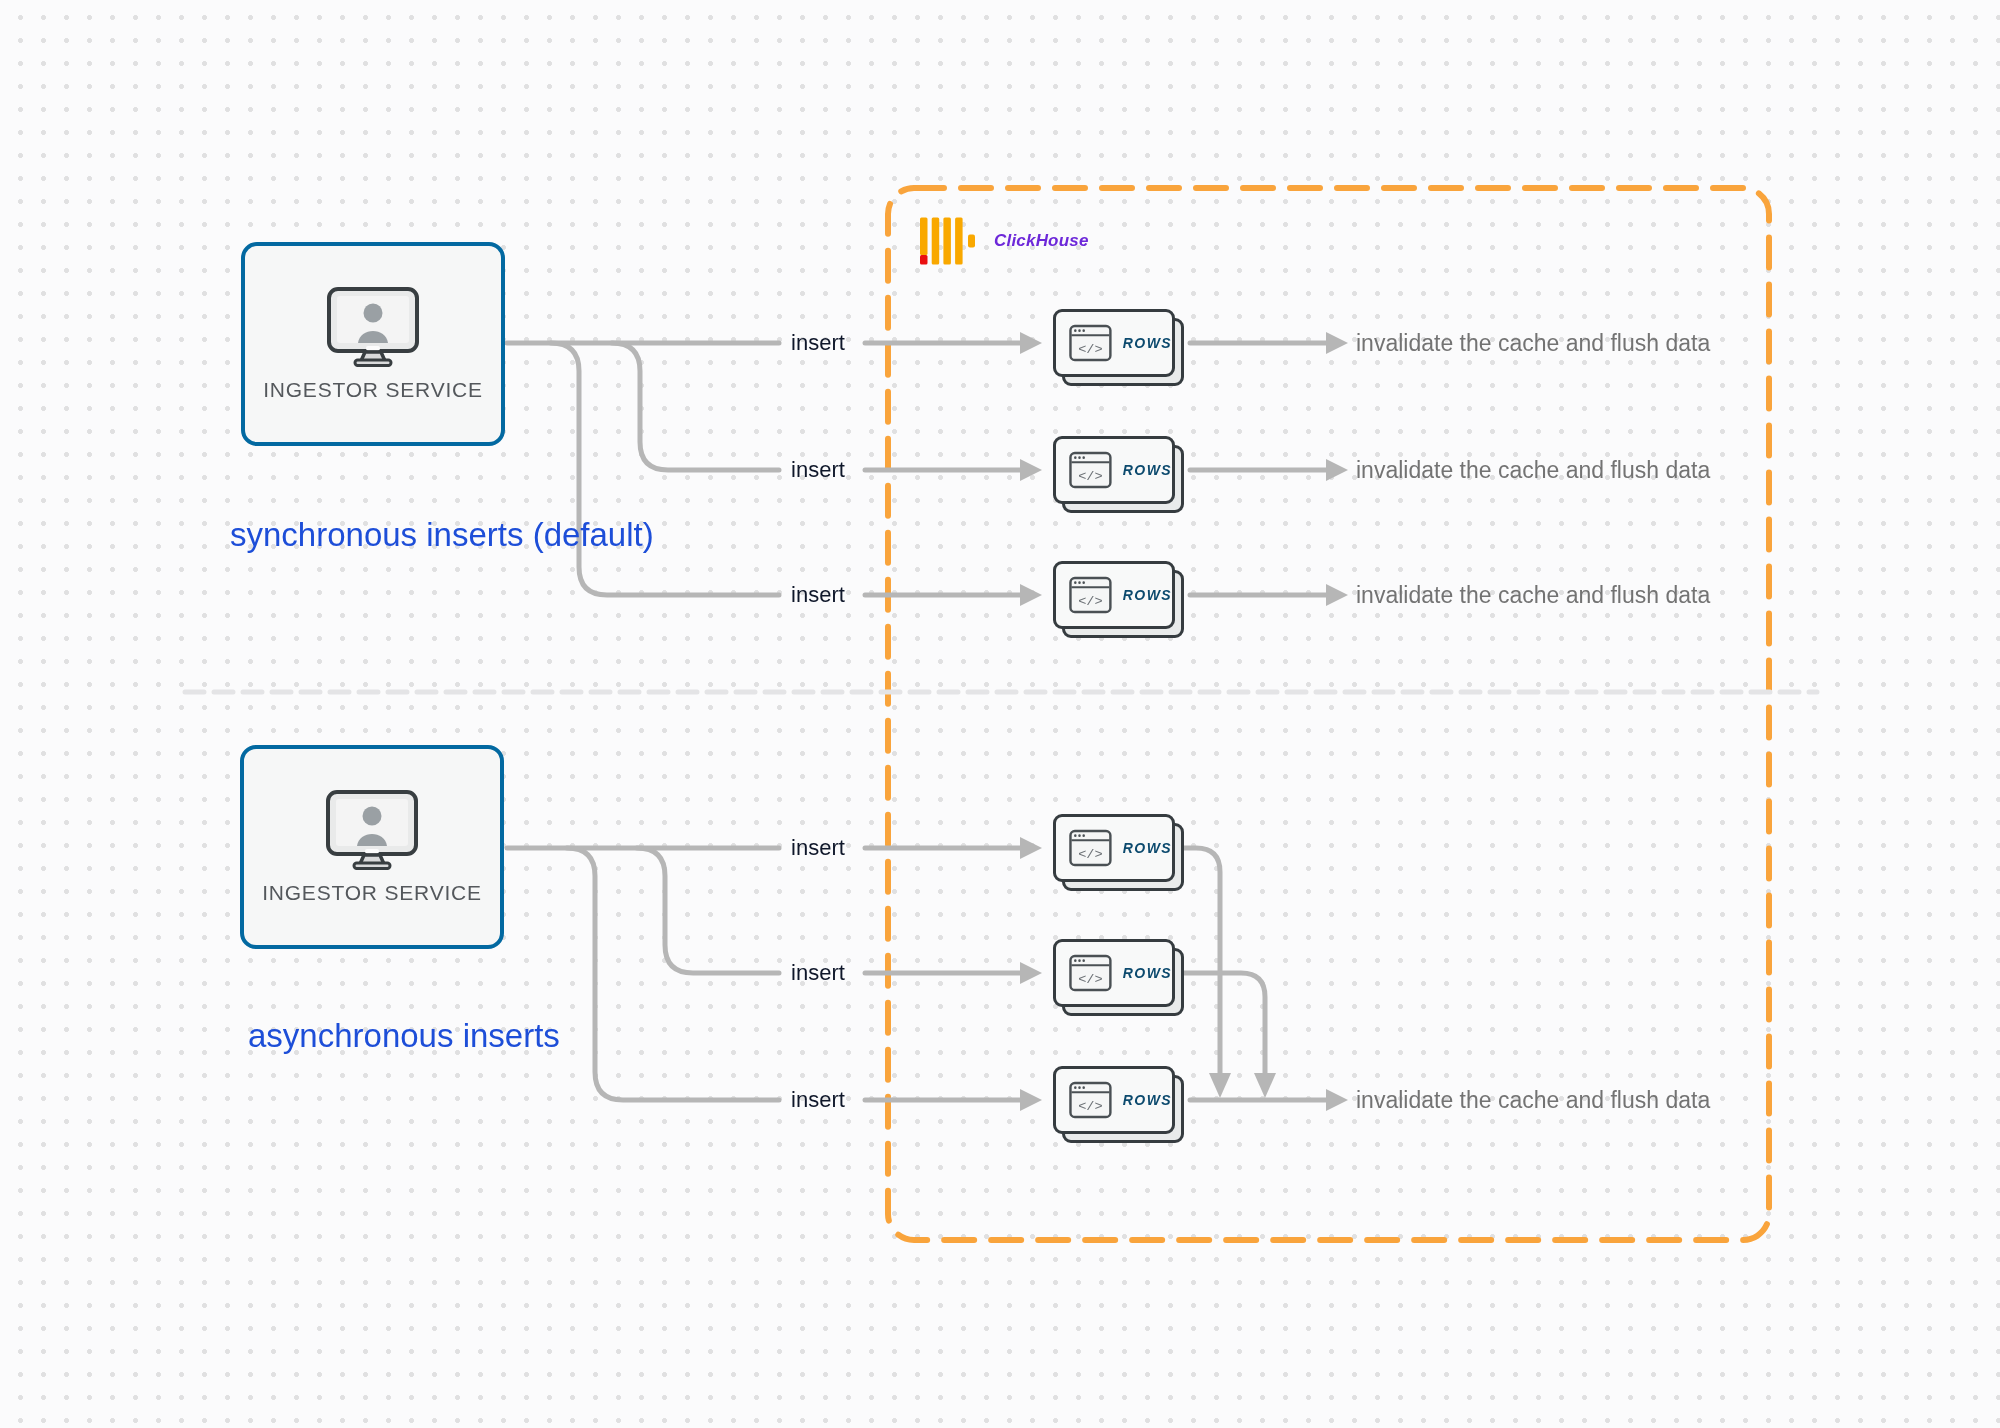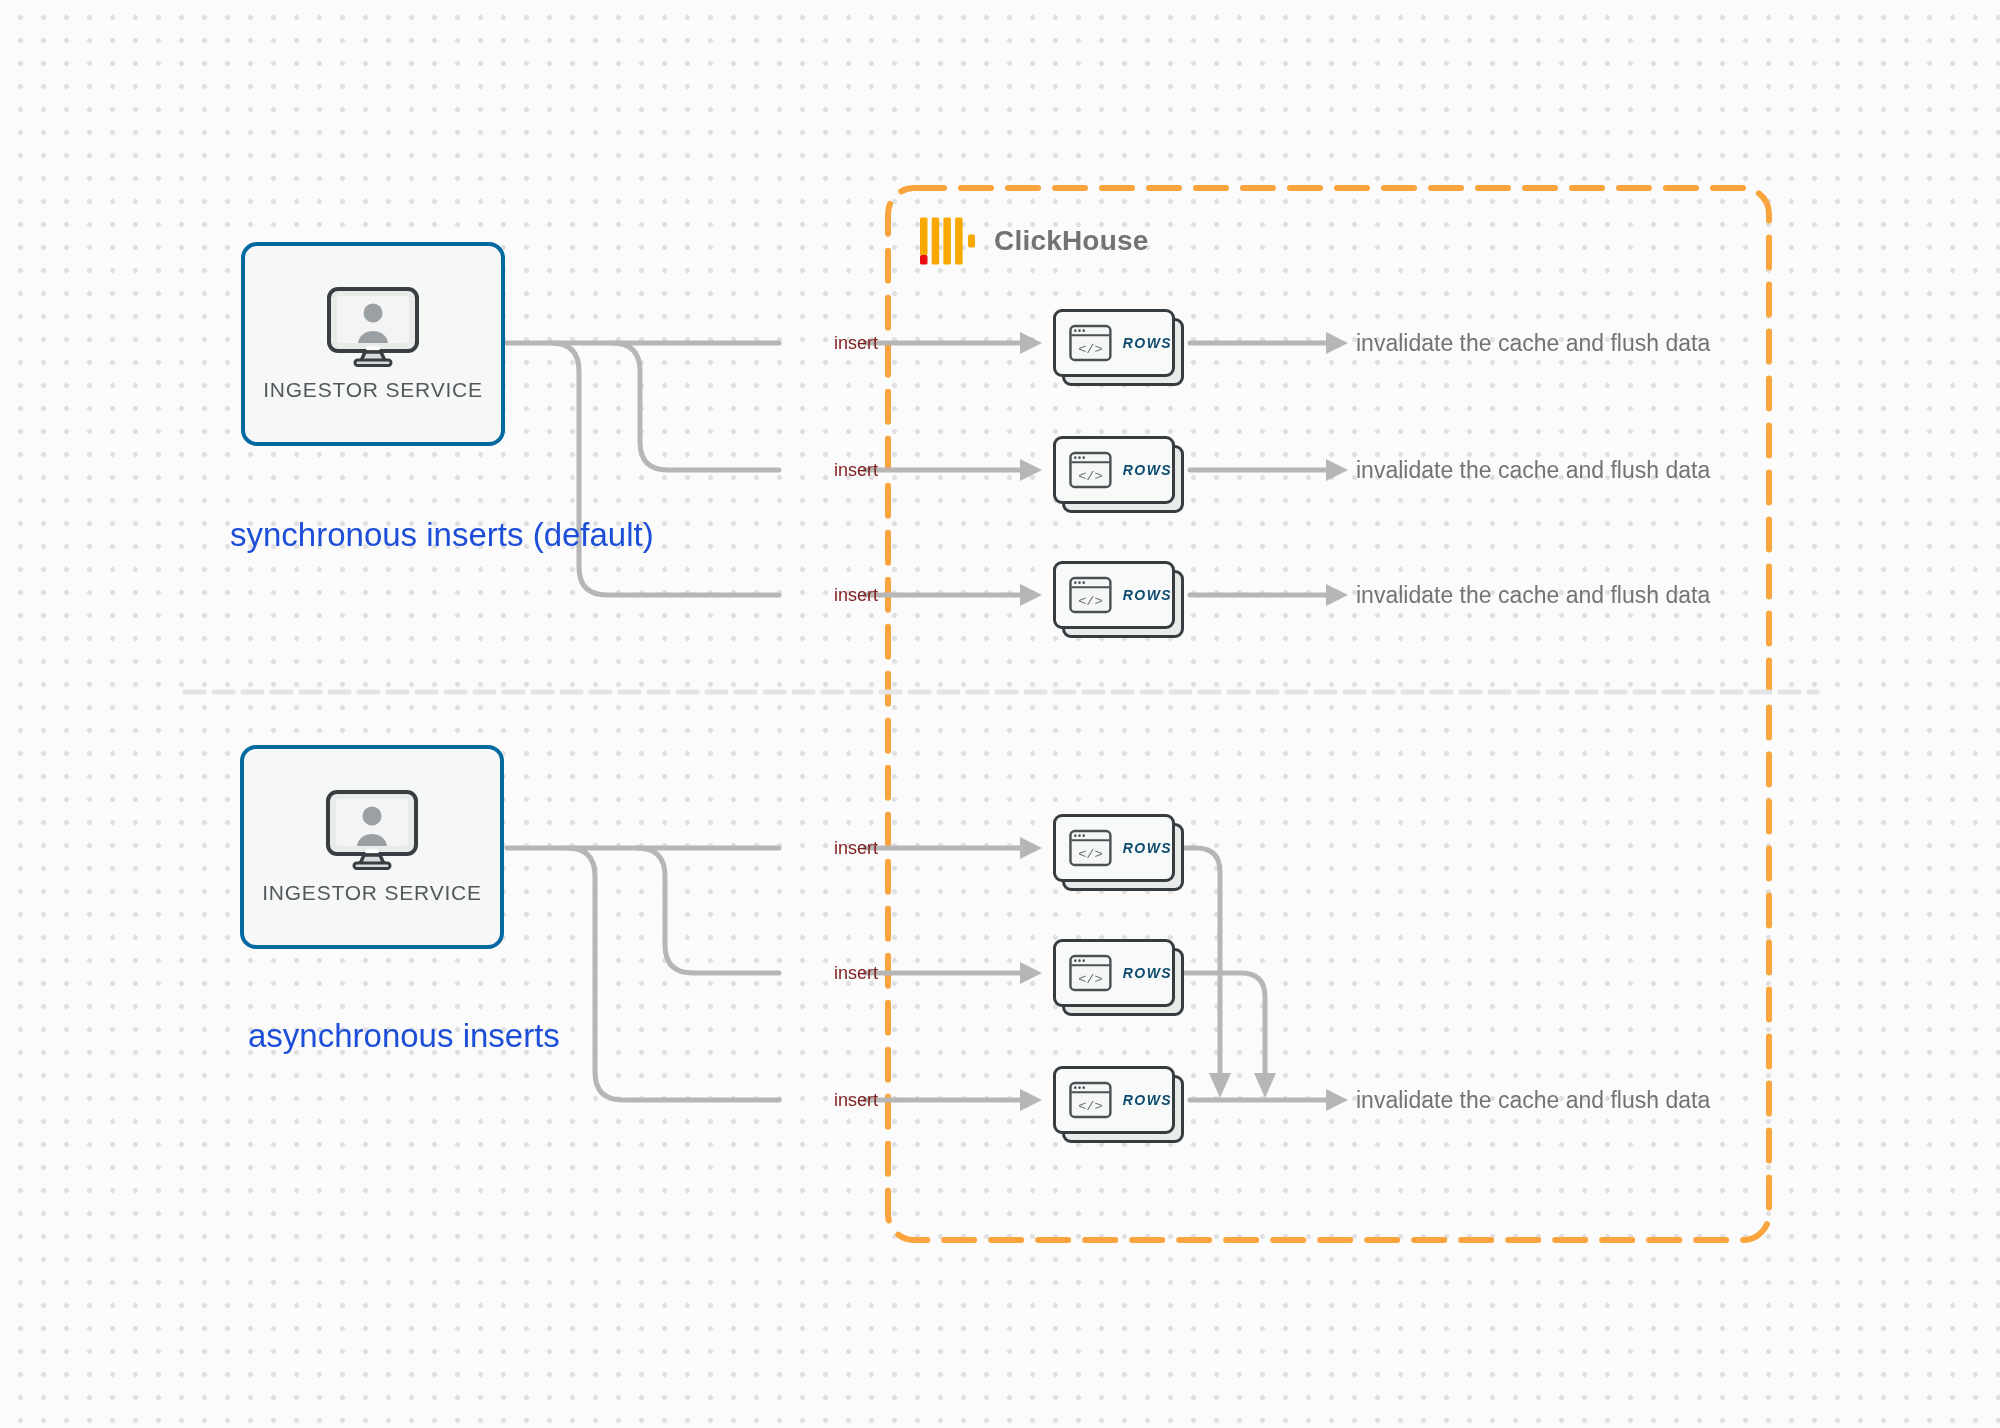--- a/index.html
+++ b/index.html
@@ -32,26 +32,26 @@
   .caption{
     position:absolute;z-index:2;
     font-size:33px;font-weight:400;color:#1d4ed8;
   }
 
   
   .logo{
     position:absolute;left:918px;top:215px;z-index:2;
     display:flex;align-items:center;gap:16px;height:52px;
   }
-  .logo-text{font-size:28px;font-weight:600;color:#737373;letter-spacing:0.2px;}
+  .logo-text{font-size:17px;font-weight:600;color:#6d28d9;letter-spacing:0.2px;font-style:italic;}
 
   
   .insert-label{
     position:absolute;z-index:2;transform:translate(-50%,-50%);
-    font-size:18px;color:#7f1d1d;white-space:nowrap;margin-left:38px;
+    font-size:22px;color:#0f172a;white-space:nowrap;
   }
   .outcome-label{
     position:absolute;z-index:2;left:1356px;transform:translateY(-50%);
     font-size:23px;color:#737373;white-space:nowrap;
   }
 
   
   .rows-card{position:absolute;z-index:2;width:122px;height:68px;}
   .rows-card .card-shadow{
     position:absolute;left:9px;top:9px;width:122px;height:68px;

